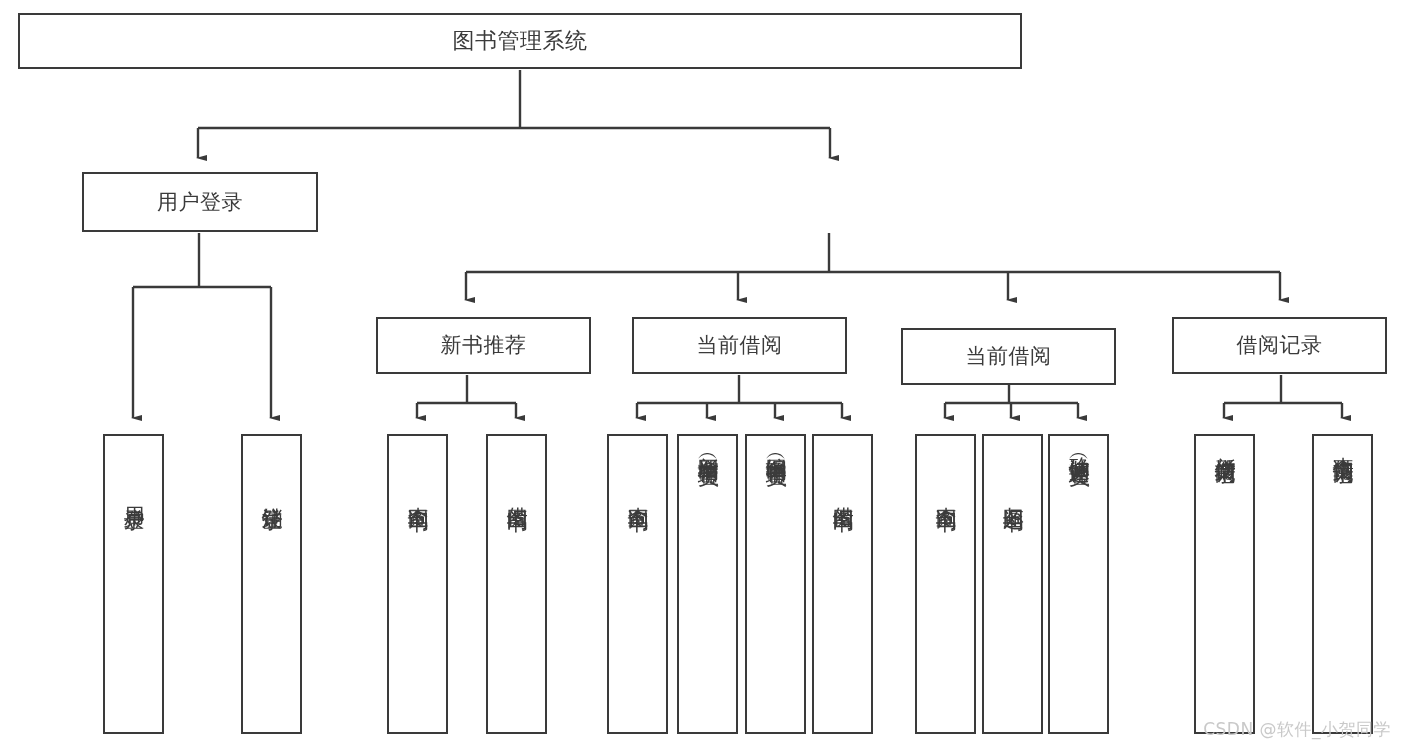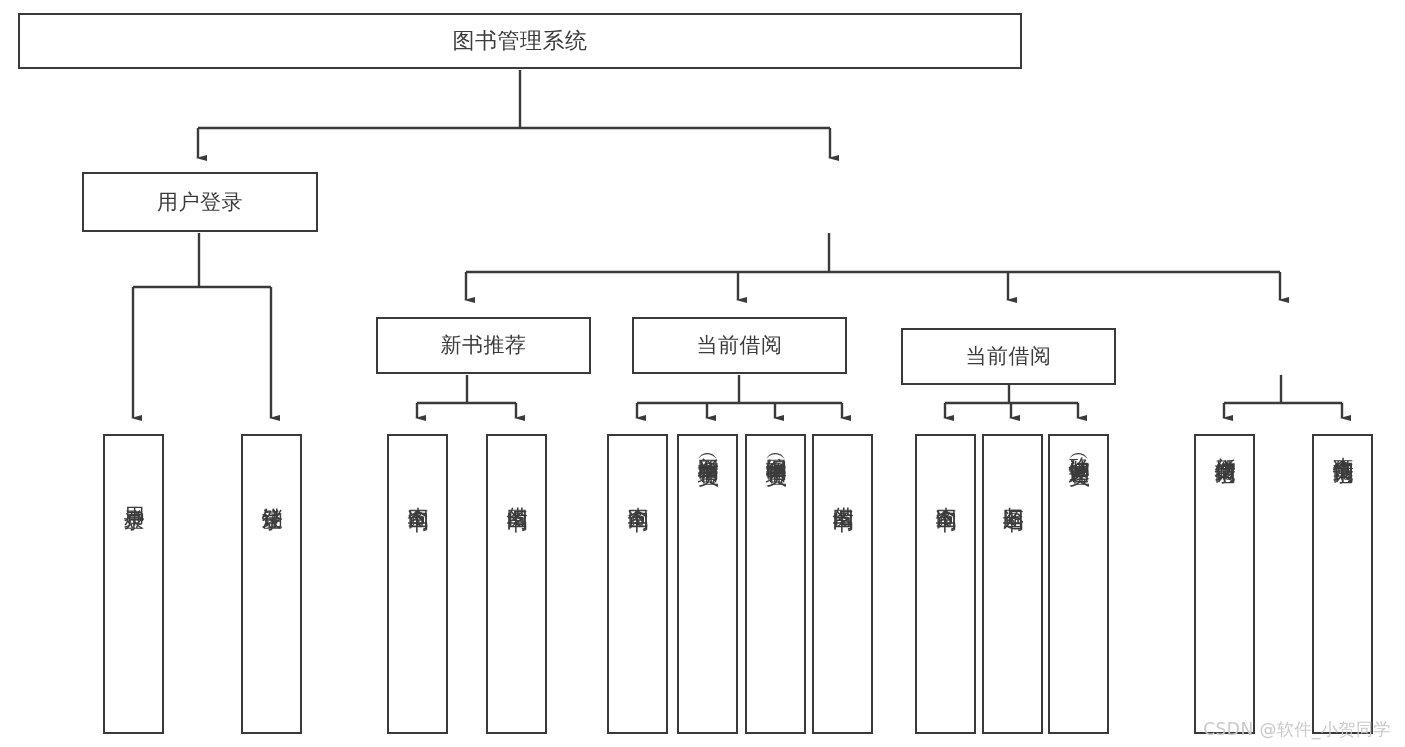--- a/index.html
+++ b/index.html
@@ -146,20 +146,23 @@
   </div>
 
   <div class="node horiz" style="left:632px; top:317px; width:215px; height:57px;">
     <span class="label">当前借阅</span>
   </div>
 
   <div class="node horiz" style="left:901px; top:328px; width:215px; height:57px;">
     <span class="label">当前借阅</span>
   </div>
 
+  <div class="node horiz" style="left:1172px; top:317px; width:215px; height:57px;">
+    <span class="label">借阅记录</span>
+  </div>
 
   <div class="node vert mid" style="left:103px; top:434px; width:61px; height:300px;">
     <span class="label">用户登录</span>
   </div>
 
   <div class="node vert mid" style="left:241px; top:434px; width:61px; height:300px;">
     <span class="label">注销登录</span>
   </div>
 
   <div class="node vert mid" style="left:387px; top:434px; width:61px; height:300px;">

